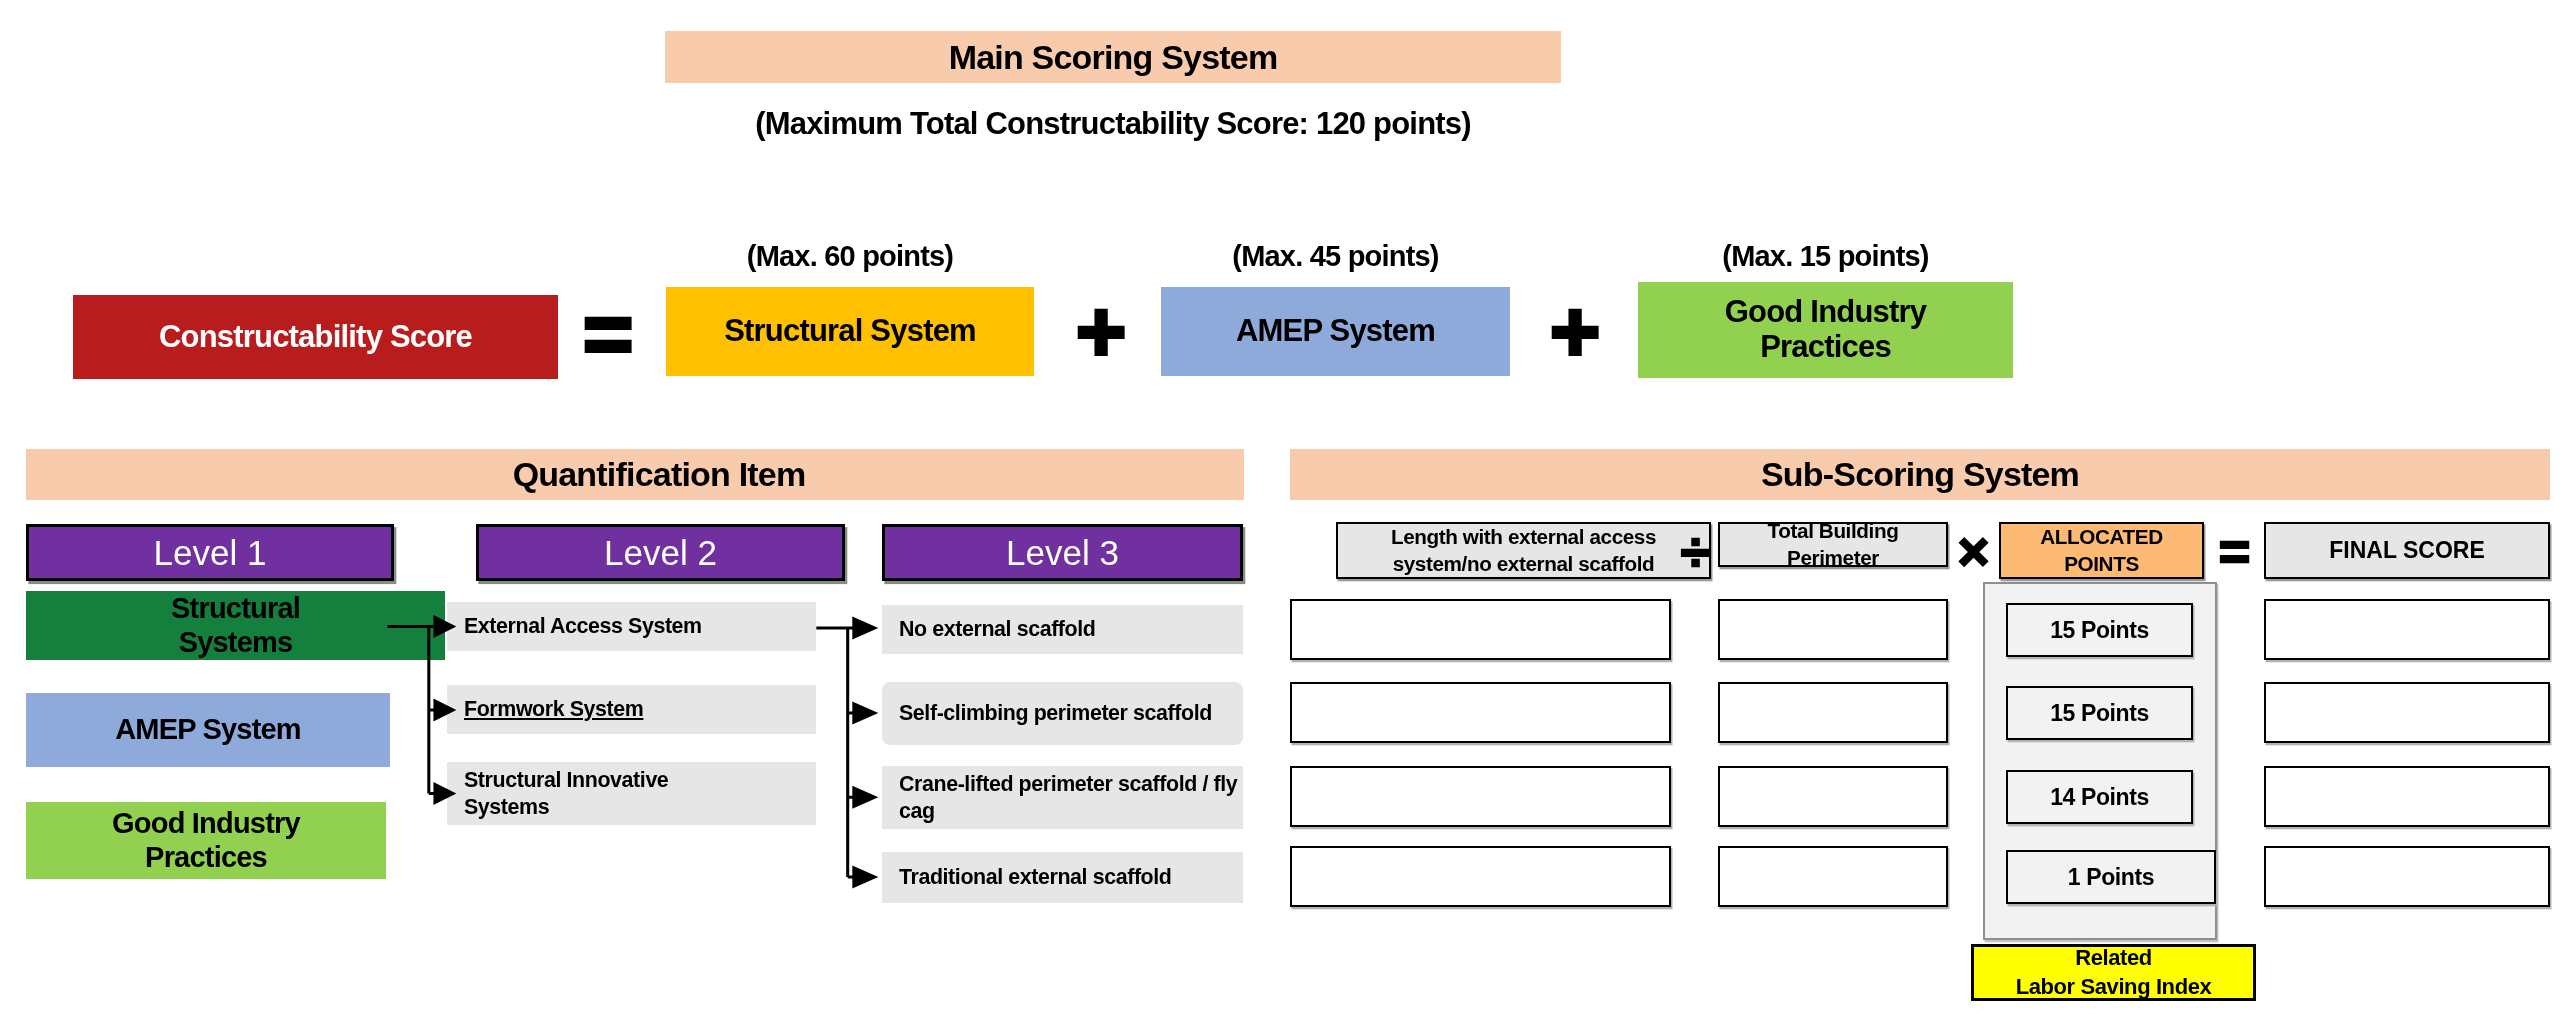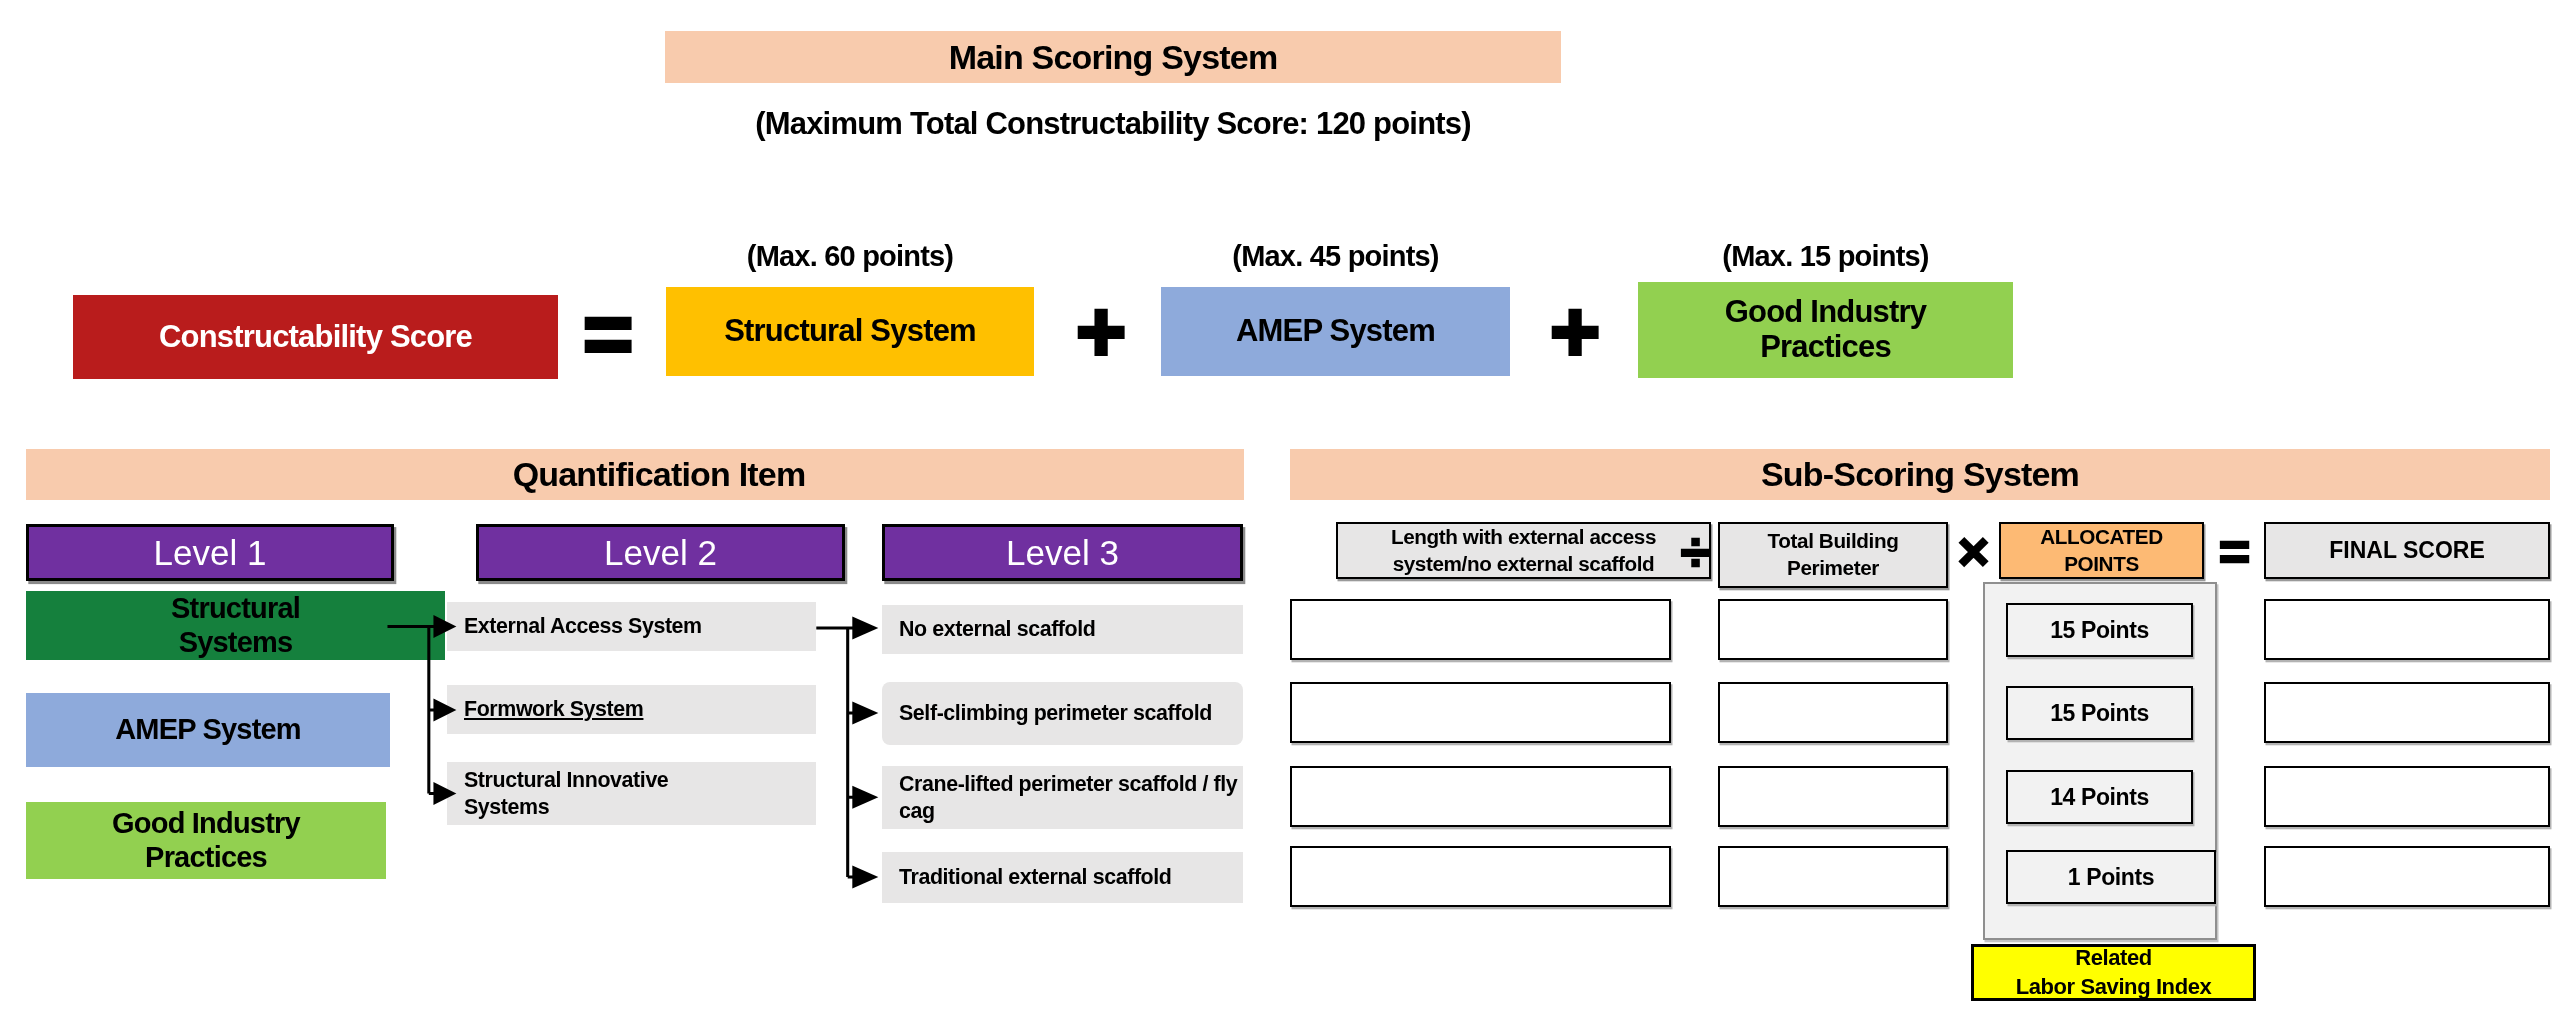--- a/index.html
+++ b/index.html
@@ -105,21 +105,21 @@
       <polygon points="1113,1130 1113,1160 1147,1145"></polygon>
     </g>
   </svg>
 
   <div class="abs center peach-bar" style="left: 1290px; top: 449px; width: 1260px; height: 51px; background-color: rgb(248, 203, 173);">Sub-Scoring System</div>
 
   <div class="abs center sub-col-header" style="left: 1296px; top: 522px; width: 375px; height: 57px; background-color: rgb(231, 230, 230); margin-left: 40px;">Length with external access system/no external scaffold</div>
 
   <div class="abs center op-sub" style="left:1674px;top:522px;width:43px;height:57px;">÷</div>
 
-  <div class="abs center sub-col-header" style="left: 1718px; top: 522px; width: 230px; height: 66px; background-color: rgb(231, 230, 230);">Total Building Perimeter</div>
+  <div class="abs center sub-col-header" style="left: 1718px; top: 522px; width: 230px; height: 45px; background-color: rgb(231, 230, 230);">Total Building Perimeter</div>
 
   <div class="abs center op-sub" style="left:1950px;top:522px;width:47px;height:57px;">×</div>
 
   <div class="abs center sub-col-header" style="left: 1999px; top: 522px; width: 205px; height: 57px; background-color: #fdba74;">ALLOCATED POINTS</div>
 
   <div class="abs center op-sub" style="left:2207px;top:522px;width:55px;height:57px;">=</div>
 
   <div class="abs center sub-col-header final-header" style="left: 2264px; top: 522px; width: 286px; height: 57px; background-color: rgb(231, 230, 230);">FINAL SCORE</div>
 
   <div class="abs panel" style="left: 1983px; top: 582px; width: 234px; height: 358px; background-color: rgb(242, 242, 242);"></div>

